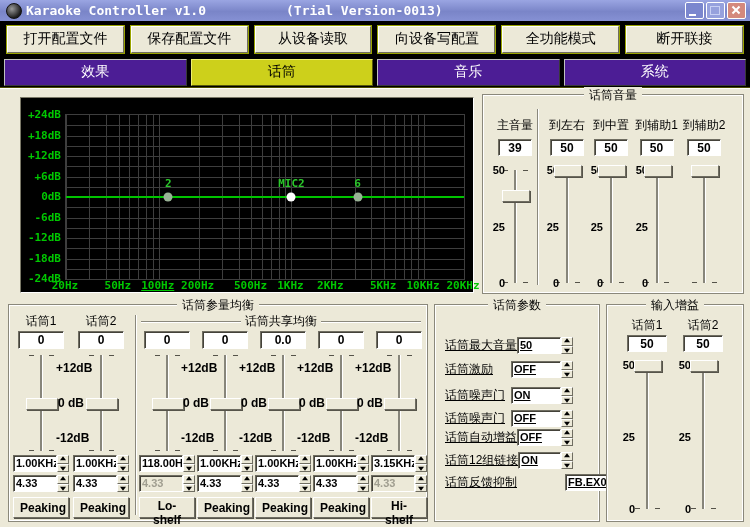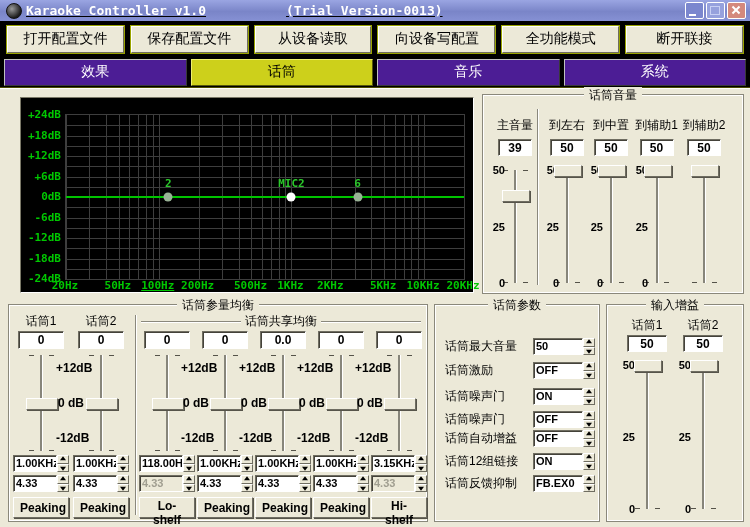--- a/index.html
+++ b/index.html
@@ -1,21 +1,21 @@
 <!DOCTYPE html>
 <html><head>
 <meta charset="utf-8">
 <style>
   html,body{margin:0;padding:0;background:#555;font-family:"Liberation Sans",sans-serif;}
   .win{position:relative;width:750px;height:527px;background:#000;overflow:hidden;
        box-shadow:inset 3px 0 0 #7d88cb,inset -3px 0 0 #7d88cb,inset 0 -3px 0 #2b35cc;}
   
   .tb{position:absolute;left:0;top:0;right:0;height:21px;
       background:linear-gradient(180deg,#9aa5e2 0%,#7a85c8 55%,#8691d4 100%);
-      display:flex;align-items:center;padding:0 4px;box-sizing:border-box;text-decoration:underline;}
+      display:flex;align-items:center;padding:0 4px;box-sizing:border-box;}
   .tb-ico{width:14px;height:14px;border-radius:50%;margin:0 4px 0 2px;
       background:radial-gradient(circle at 35% 35%,#9a9a9a,#1c1c1c 70%);border:1px solid #111;}
   .tb-t,.tb-tr{color:#fff;font:bold 13px "DejaVu Sans Mono",monospace;white-space:nowrap;}
   .tb-tr{margin-left:80px;}
   .tb-sp{flex:1;}
   .wb{width:17px;height:15px;border:1px solid #fff;border-radius:2px;margin-left:2px;position:relative;}
   .wb.min{background:#7b87ce;}
   .wb.min i{position:absolute;left:3px;bottom:2px;width:7px;height:2px;background:#fff;}
   .wb.max{background:#96a1dd;}
   .wb.max i{position:absolute;left:3px;top:3px;width:8px;height:7px;border:1px solid #c8d0f4;}
@@ -104,21 +104,21 @@
   .ud{display:flex;flex-direction:column;width:12px;}
   .ud i{flex:1;position:relative;background:#ece9d8;border:1px solid;border-color:#fff #6f6d61 #6f6d61 #fff;box-sizing:border-box;}
   .ud i::after{content:"";position:absolute;left:50%;top:50%;border:3px solid transparent;}
   .ud i.au::after{transform:translate(-50%,-70%);border-bottom:4px solid #000;border-top:none;}
   .ud i.ad::after{transform:translate(-50%,-30%);border-top:4px solid #000;border-bottom:none;}
   .b3{position:absolute;left:0;right:0;top:192px;height:21px;background:#ece9d8;color:#000;
       font:bold 12px "Liberation Sans",sans-serif;border:1px solid;border-color:#fff #6f6d61 #6f6d61 #fff;
       box-shadow:1px 1px 0 #56544a;cursor:pointer;}
   
   .pp{left:434px;top:304px;width:166px;height:218px;}
-  .prow{position:absolute;left:10px;right:4px;height:18px;display:flex;justify-content:space-between;align-items:flex-end;}
+  .prow{position:absolute;left:10px;right:26px;height:18px;display:flex;justify-content:space-between;align-items:flex-start;text-decoration:underline;}
   .pl{font-size:12px;color:#000;white-space:nowrap;}
   .pv{width:62px;height:17px;}
   
   .ig{left:606px;top:304px;width:138px;height:218px;}
   .ig .vl{top:12px;}
   .ig .ebx{top:30px;width:40px;height:17px;}
   .ig .sar{top:60px;height:144px;}
 </style>
 </head>
 <body>
@@ -555,21 +555,21 @@
     <div class="prow" style="top:147px;">
       <span class="pl">话筒12组链接</span>
       <span class="spin pv">
         <span class="stx">ON</span>
         <span class="ud">
             <i class="au"></i>
             <i class="ad"></i>
           </span>
         </span>
     </div>
-    <div class="prow" style="top:169px;">
+    <div class="prow" style="top:169px;gap:48px;">
       <span class="pl">话筒反馈抑制</span>
       <span class="spin pv">
         <span class="stx">FB.EX0</span>
         <span class="ud">
             <i class="au"></i>
             <i class="ad"></i>
           </span>
         </span>
     </div>
   </div>

